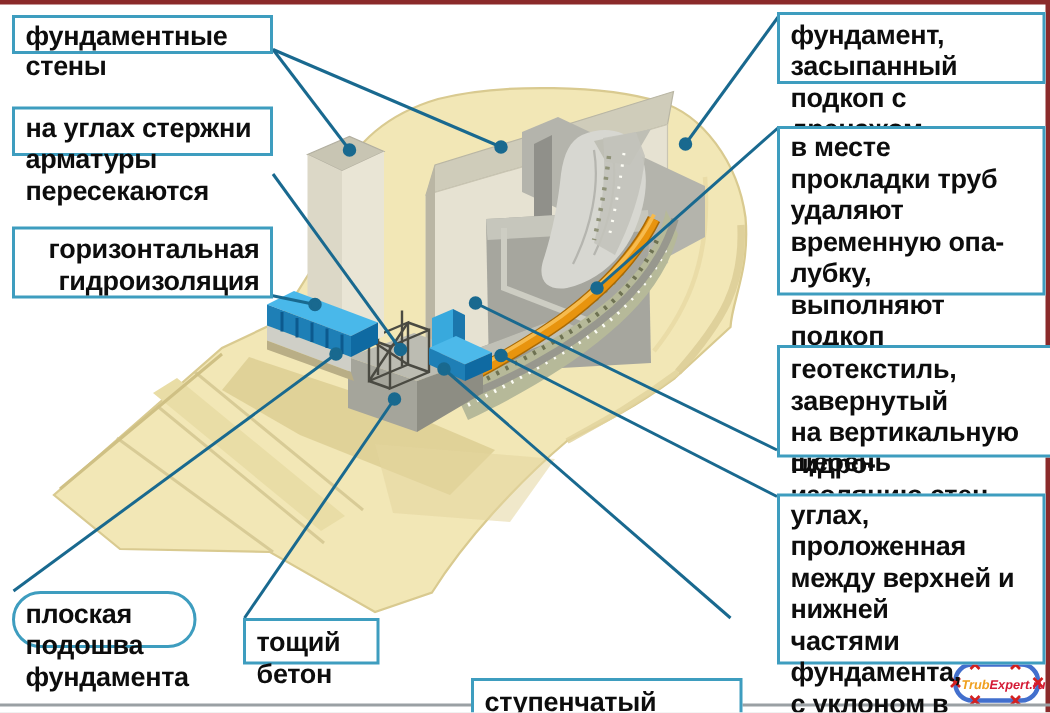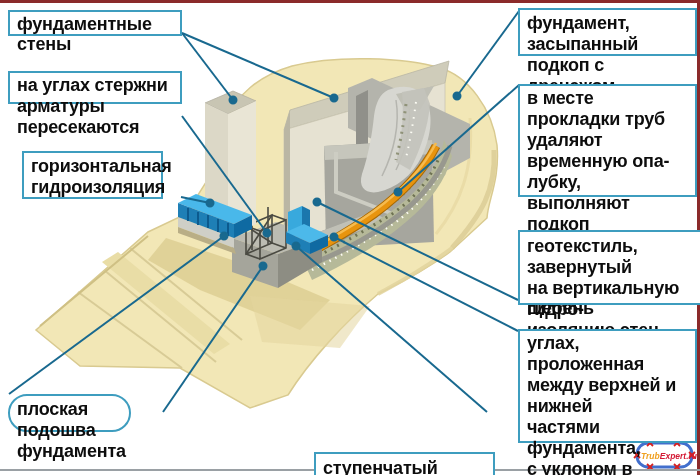--- a/index.html
+++ b/index.html
@@ -186,21 +186,21 @@
       </text>
       <text x="683" y="440" font-size="7" fill="#d41a35" font-family="Liberation Sans, sans-serif">®</text>
     </g>
   </svg>
 
   <div class="label" style="left:8px;top:10px;width:174px;height:26px;line-height:20px;">фундаментные стены</div>
 
   <div class="label" style="left:8px;top:71px;width:174px;height:33px;">на углах стержни
 арматуры пересекаются</div>
 
-  <div class="label" style="left:22px;top:151px;width:141px;height:48px;padding-top:3px;">горизонтальная
+  <div class="label" style="left:8px;top:151px;width:174px;height:48px;padding-top:3px;text-align:right;">горизонтальная
 гидроизоляция</div>
 
   <div class="label" style="left:518px;top:8px;width:179px;height:48px;padding-top:3px;">фундамент, засыпанный
 подкоп с дренажом</div>
 
   <div class="label" style="left:518px;top:84px;width:179px;height:113px;">в месте прокладки труб
 удаляют временную опа-
 лубку, выполняют подкоп
 под стенами и укладыва-
 ют геотекстиль и щебень</div>
@@ -211,19 +211,20 @@
 
   <div class="label" style="left:518px;top:329px;width:179px;height:114px;">углах, проложенная
 между верхней и нижней
 частями фундамента,
 с уклоном в соответствии
 со ступенями</div>
 
   <div class="label" style="left:8px;top:394px;width:123px;height:38px;padding-top:3px;border-radius:20px;">плоская подошва
 фундамента</div>
 
+  <div class="label" style="left:162px;top:412px;width:91px;height:31px;padding-top:4px;">тощий бетон</div>
 
   <div class="label" style="left:314px;top:412px;width:181px;height:31px;padding-top:4px;margin-top:40px;">ступенчатый фундамент</div>
 
   <div class="frame-top"></div>
   <div class="frame-right"></div>
   <div class="frame-bottom"></div>
 </div>
 
 </body></html>

